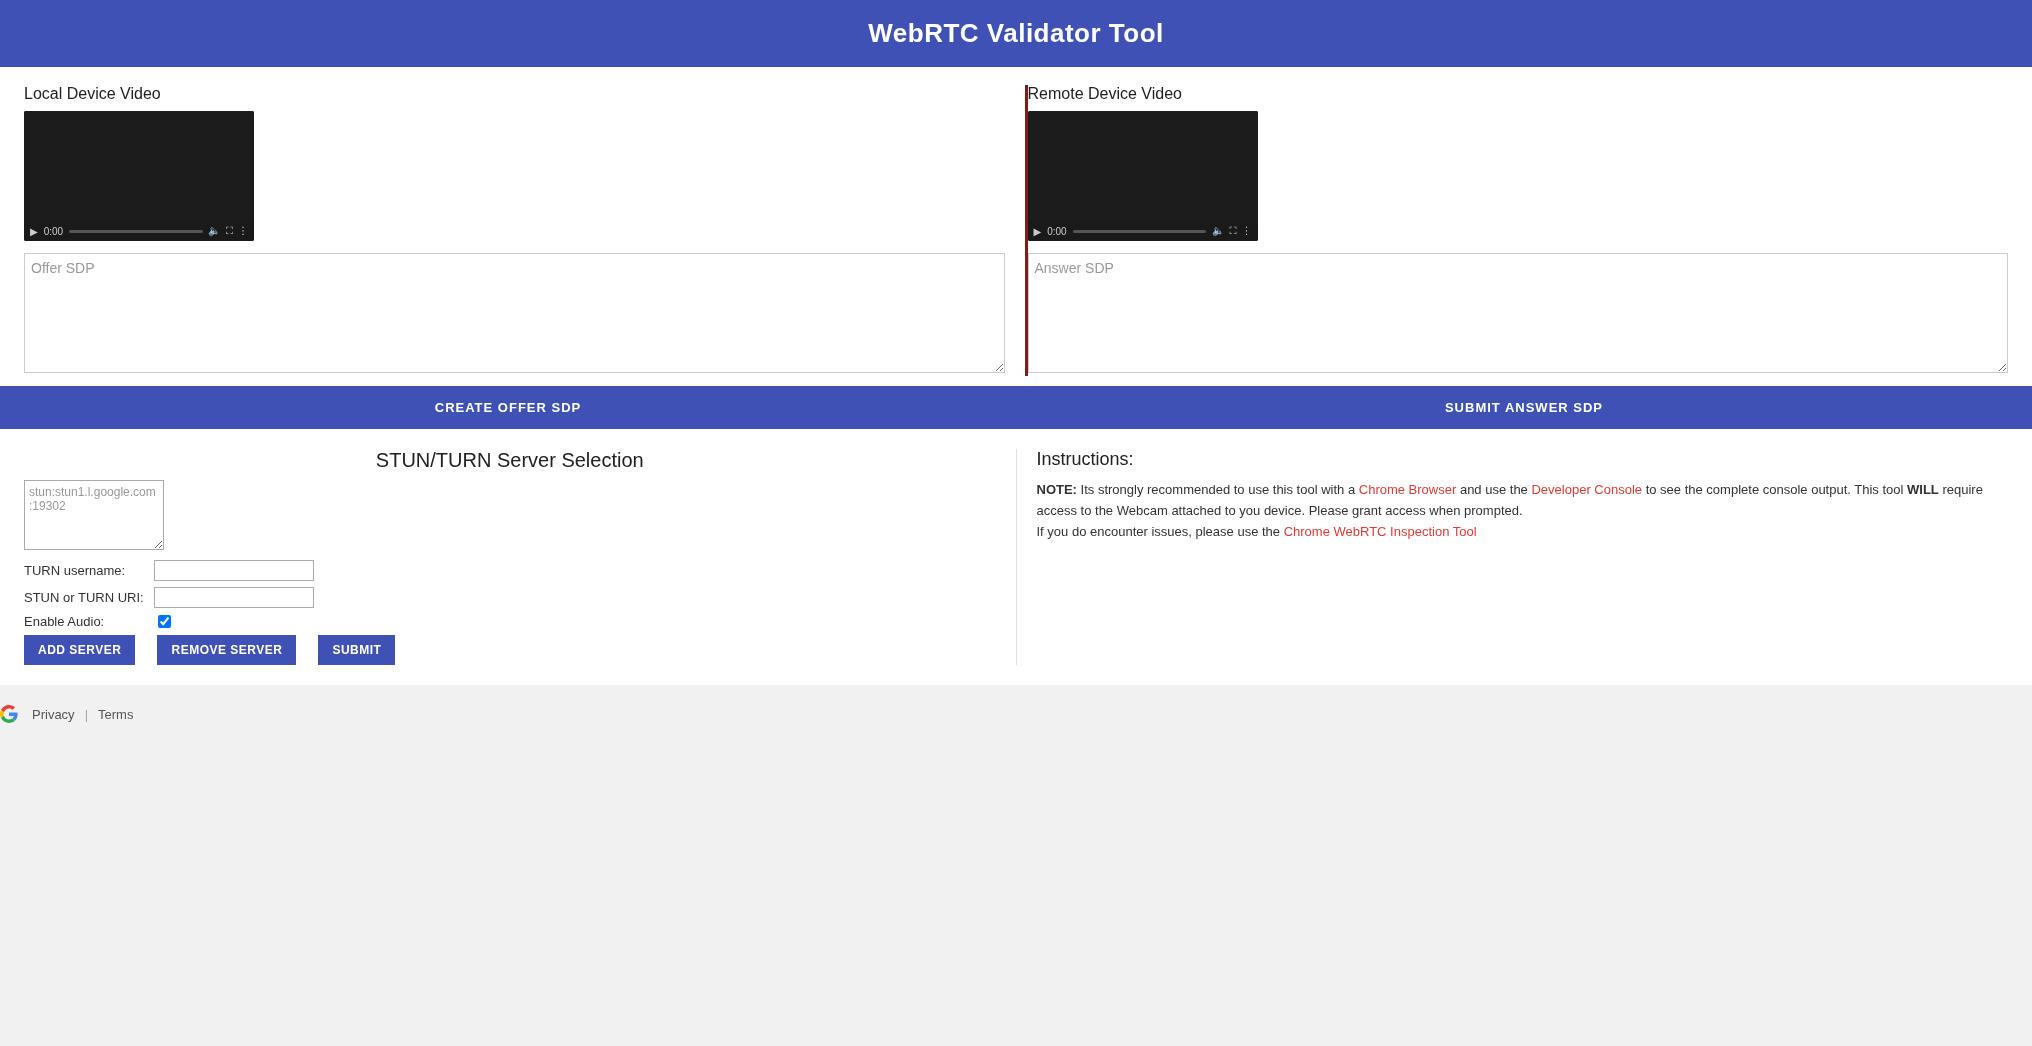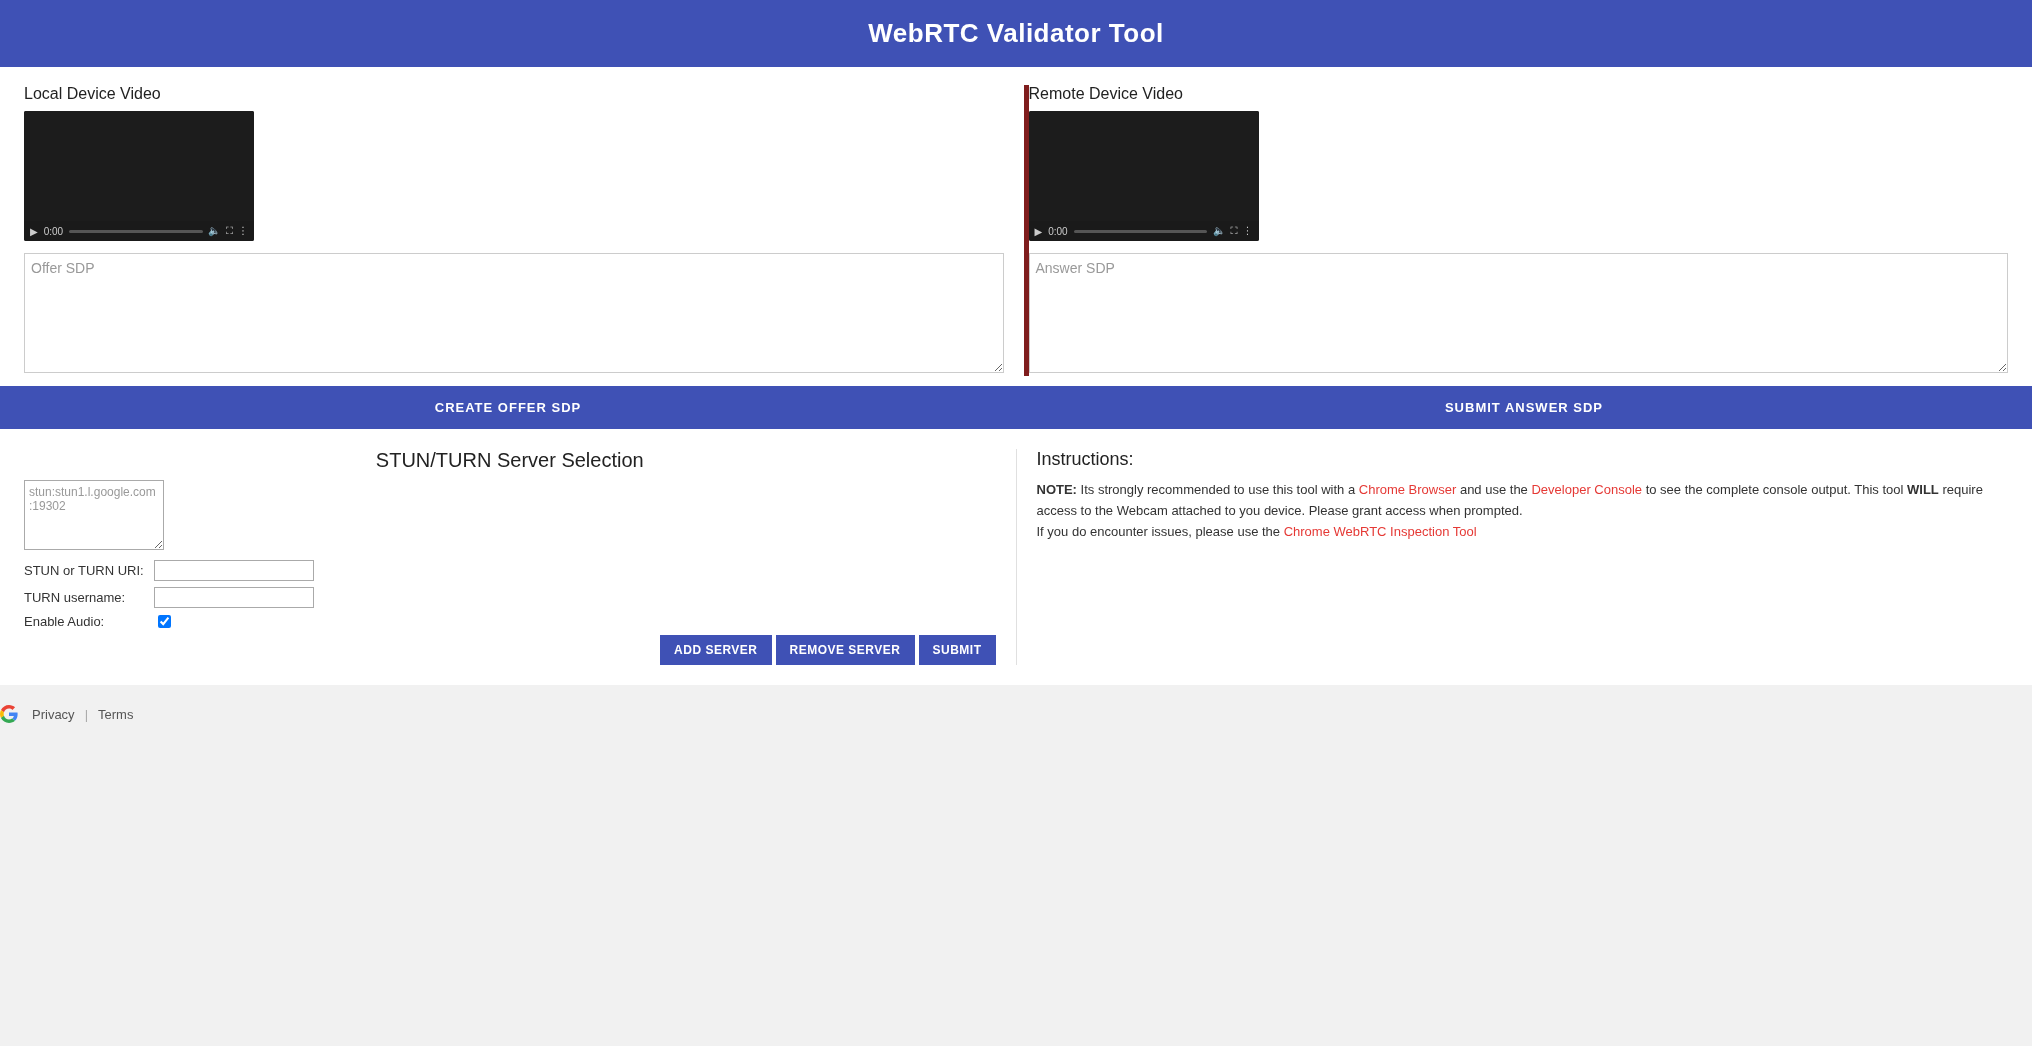--- a/index.html
+++ b/index.html
@@ -24,21 +24,21 @@
       max-width: 100%;
       padding: 18px 24px 0 24px;
     }
     .two-col {
       display: flex;
       gap: 0;
     }
     .col-left {
       flex: 1;
       padding-right: 20px;
-      border-right: 5px solid #7f1d1d;
+      border-right: 3px solid #7f1d1d;
     }
     .col-right {
       flex: 1;
     }
     .section-label {
       font-size: 16px;
       font-weight: 400;
       margin-bottom: 8px;
       color: #222;
     }
@@ -162,23 +162,22 @@
       border: 1px solid #aaa;
       padding: 2px 4px;
       font-size: 13px;
       width: 160px;
     }
     .form-row input[type="checkbox"] {
       margin-left: 4px;
     }
     .stun-buttons {
       display: flex;
-      gap: 4px;
+      gap: 22px;
       margin-top: 0;
-      justify-content: flex-end;
     }
     .stun-btn {
       padding: 8px 14px;
       background: #3f51b5;
       color: white;
       border: none;
       font-size: 12px;
       font-weight: bold;
       letter-spacing: 0.5px;
       cursor: pointer;
@@ -289,25 +288,25 @@
       <button class="btn-full">SUBMIT ANSWER SDP</button>
     </div>
   </div>
 </div>
 
 <div class="bottom-section">
   <div class="stun-col">
     <div class="stun-title">STUN/TURN Server Selection</div>
     <textarea class="stun-textarea" style="">stun:stun1.l.google.com:19302</textarea>
     <div class="form-row">
+      <label>TURN username:</label>
+      <input type="text" style="">
+    </div>
+    <div class="form-row">
       <label>STUN or TURN URI:</label>
-      <input type="text" style="">
-    </div>
-    <div class="form-row">
-      <label>TURN username:</label>
       <input type="text" style="">
     </div>
     <div class="form-row">
       <label>Enable Audio:</label>
       <input type="checkbox" checked="" style="">
     </div>
     <div class="stun-buttons">
       <button class="stun-btn">ADD SERVER</button>
       <button class="stun-btn">REMOVE SERVER</button>
       <button class="stun-btn">SUBMIT</button>

